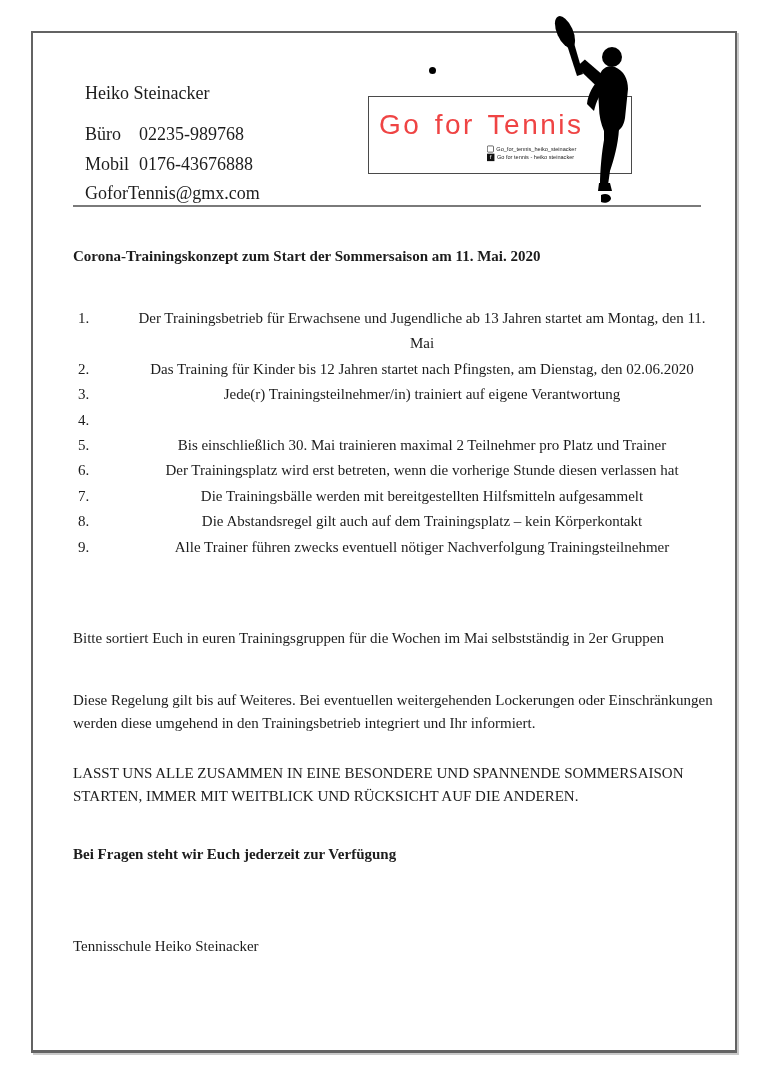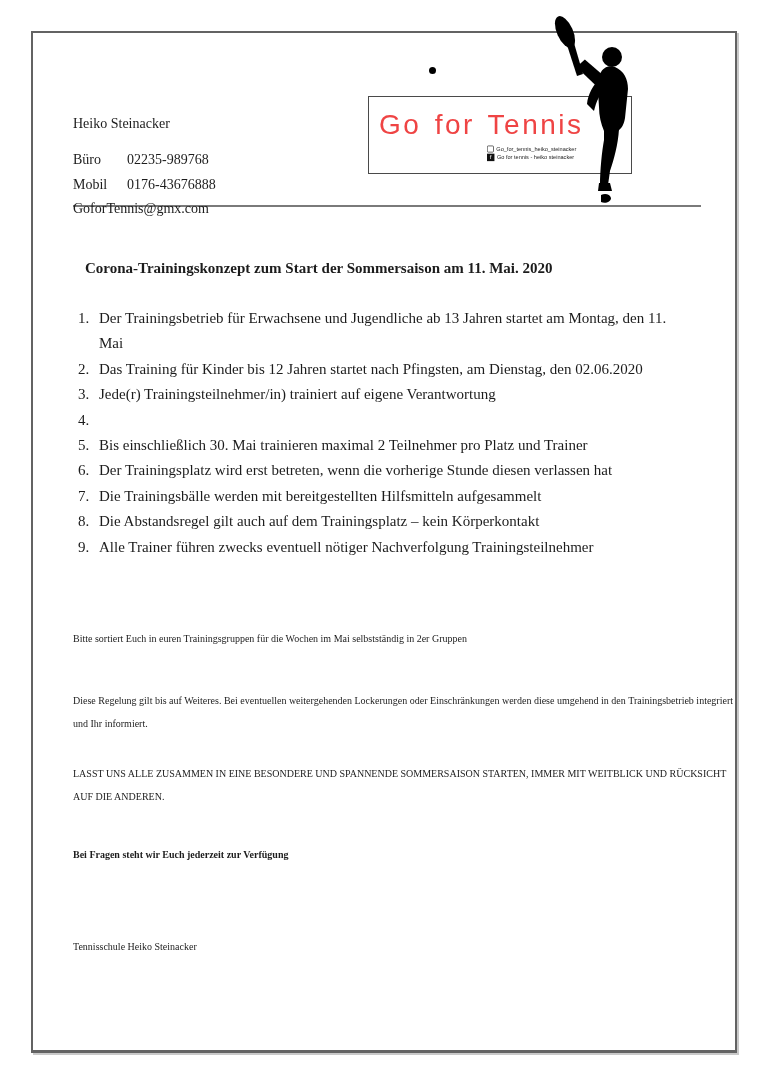--- a/index.html
+++ b/index.html
@@ -7,21 +7,21 @@
     position:relative;width:768px;height:1086px;background:#ffffff;overflow:hidden;
     font-family:"Liberation Serif", serif;color:#1c1c1c;
   }
   .page-border{
     position:absolute;left:31px;top:31px;width:702px;height:1017px;
     border:2px solid #636363;border-bottom-width:3px;
     box-shadow:2px 2px 0 #c9c9c9;
     z-index:1;
   }
   
-  .contact{position:absolute;left:73px;top:83px;z-index:3;font-size:14px;margin-top:33px;}
+  .contact{position:absolute;left:85px;top:83px;z-index:3;font-size:18px;}
   .contact-name{margin-bottom:20px;}
   .contact-row{display:flex;margin-top:9px;gap:7px;}
   .contact-row .label{width:47px;flex:0 0 47px;}
   .contact-email{margin-top:8px;}
   
   .logo-box{
     position:absolute;left:368px;top:96px;width:262px;height:76px;
     border:1px solid #4a4a4a;background:transparent;z-index:2;
   }
   .logo-title{
@@ -45,29 +45,29 @@
     font-family:"Liberation Sans", sans-serif;
   }
   .ball{
     position:absolute;left:429px;top:67px;width:7px;height:7px;border-radius:50%;
     background:#000;z-index:3;
   }
   .player{position:absolute;left:548px;top:12px;width:92px;height:192px;z-index:4;}
   .rule{position:absolute;left:73px;top:205px;width:628px;height:2px;background:#7a7a7a;z-index:2;}
   
   .heading{
-    position:absolute;left:73px;top:248px;margin:12px;font-size:15px;font-weight:700;
+    position:absolute;left:73px;top:248px;margin:0;font-size:15px;font-weight:700;
     z-index:3;white-space:nowrap;
   }
   .list{position:absolute;left:73px;top:306px;width:672px;font-size:15px;line-height:25.4px;z-index:3;}
   .li{display:flex;}
   .num{flex:0 0 26px;width:26px;padding-left:5px;box-sizing:border-box;}
   .li-body{flex:1;}
-  .ln{display:block;}
-  .para{position:absolute;left:73px;width:660px;font-size:10px;line-height:23px;z-index:3;}
+  .ln{display:block;text-align:center;}
+  .para{position:absolute;left:73px;width:660px;font-size:15px;line-height:23px;z-index:3;}
   .p-groups{top:627px;}
   .p-regulation{top:689px;}
   .p-season{top:762px;}
   .p-questions{top:843px;font-weight:700;}
   .p-team{top:905px;}
   .p-school{top:935px;}
 </style>
 </head>
 <body>
 

